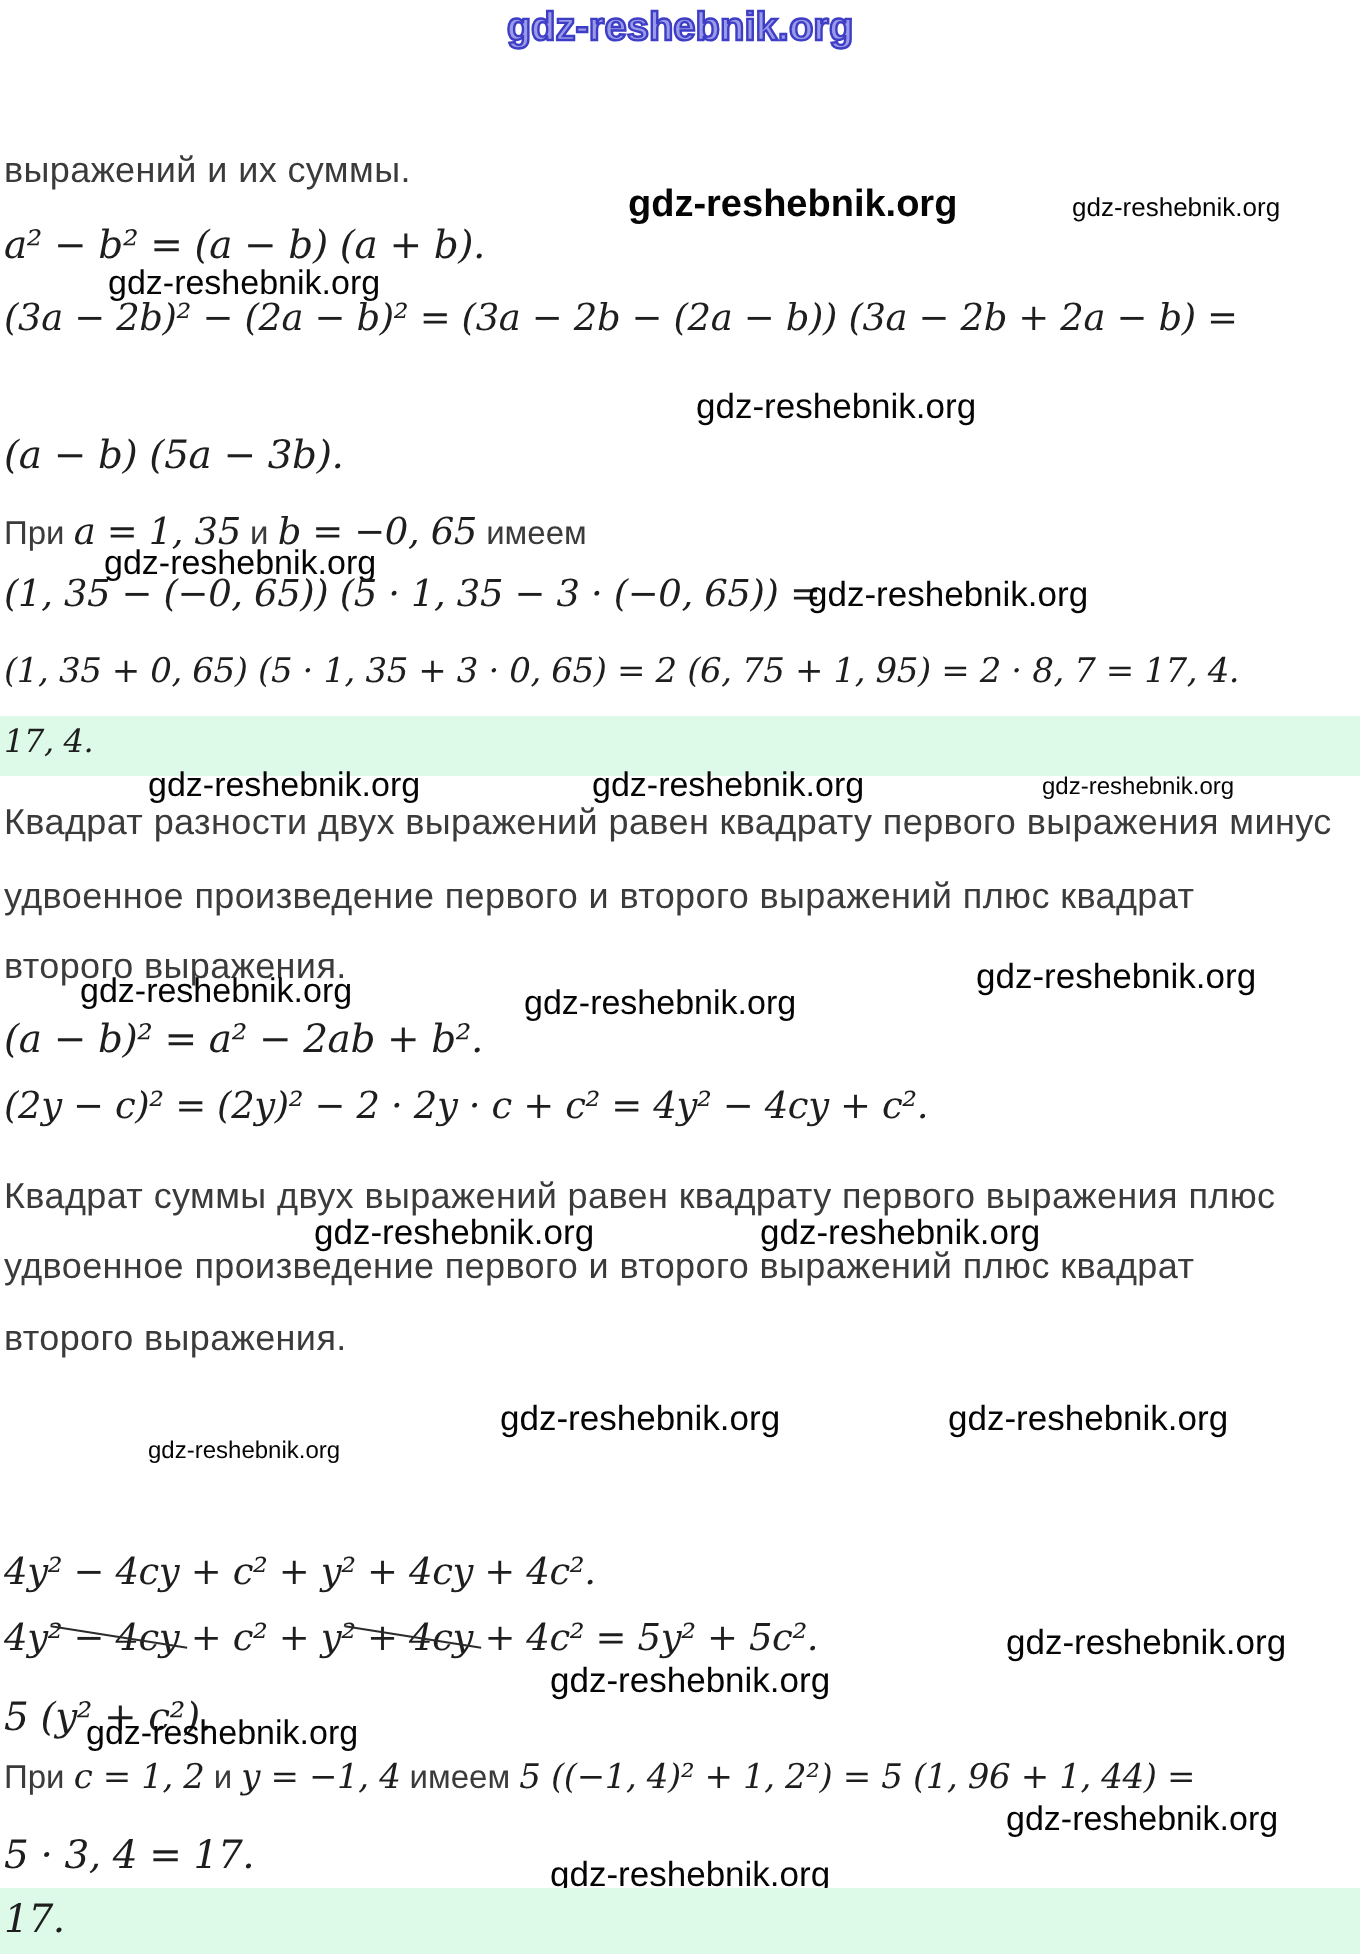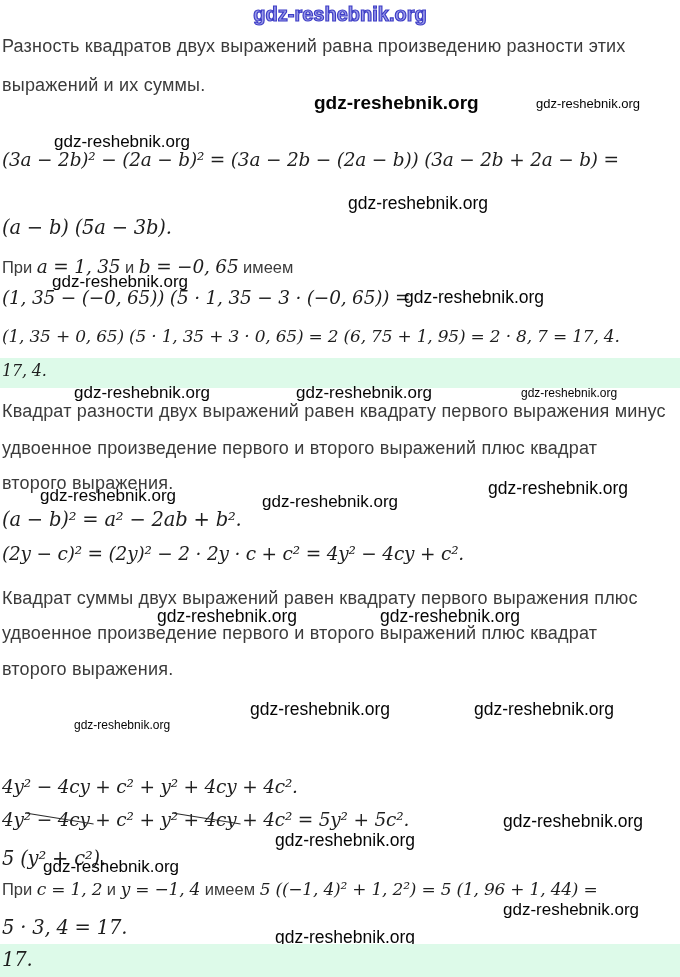--- a/index.html
+++ b/index.html
@@ -26,26 +26,26 @@
   .st::after{content:"";position:absolute;left:-12px;right:-4px;top:42%;
              border-top:1.8px solid #2b2b2b;transform:rotate(9deg);}
 </style>
 </head>
 <body>
 
 <div class="page">
 
   <span class="wm blue" style="top:3px;font-size:20px">gdz-reshebnik.org</span>
 
-  <span class="ru" style="top:36px;left:2px">Разность квадратов двух выражений равна произведению разности этих</span>
   <span class="ru" style="top:75px;left:2px">выражений и их суммы.</span>
 
   <span class="wm" style="top:93px;left:314px;font-size:19px;font-weight:600">gdz-reshebnik.org</span>
   <span class="wm" style="top:97px;left:536px;font-size:13px">gdz-reshebnik.org</span>
 
+  <span class="math" style="top:111px;left:2px;font-size:19.5px">a² − b² = (a − b) (a + b).</span>
   <span class="wm" style="top:133px;left:54px;font-size:17px">gdz-reshebnik.org</span>
 
   <span class="math" style="top:149px;left:2px">(3a − 2b)² − (2a − b)² = (3a − 2b − (2a − b)) (3a − 2b + 2a − b) =</span>
   <span class="wm" style="top:194px;left:348px;font-size:17.5px">gdz-reshebnik.org</span>
   <span class="math" style="top:216px;left:2px;font-size:19.5px">(a − b) (5a − 3b).</span>
 
   <span class="math" style="top:256px;left:2px"><span class="wru">При </span><span>a = 1, 35</span><span class="wru"> и </span><span>b = −0, 65</span><span class="wru"> имеем</span></span>
   <span class="wm" style="top:273px;left:52px;font-size:17px">gdz-reshebnik.org</span>
 
   <span class="math" style="top:287px;left:2px">(1, 35 − (−0, 65)) (5 · 1, 35 − 3 · (−0, 65)) =</span>

